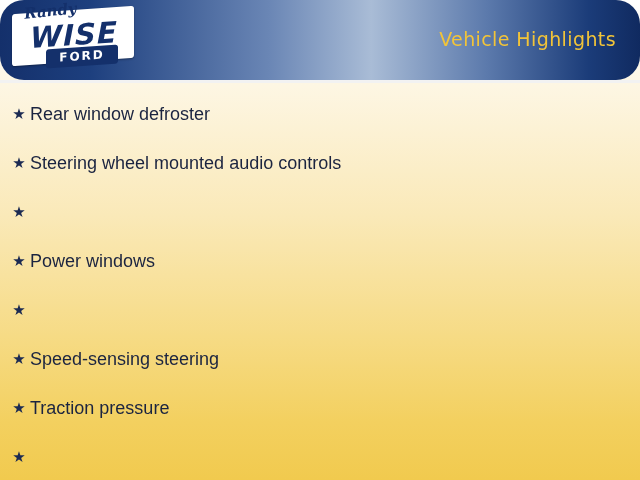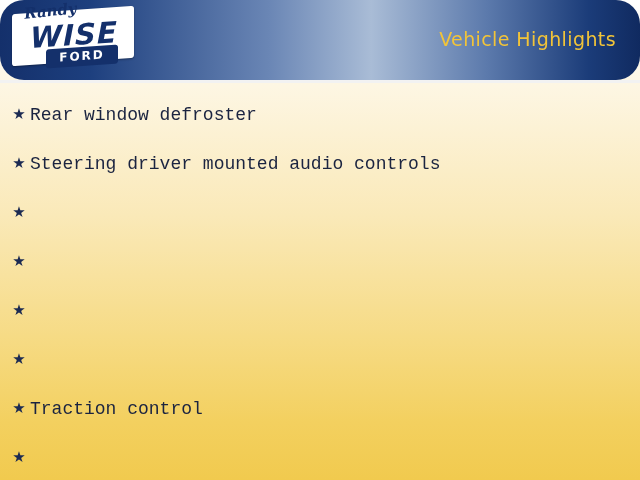--- a/index.html
+++ b/index.html
@@ -128,21 +128,21 @@
     width: 22px;
     flex: 0 0 22px;
     color: #1b2a52;
     font-size: 15px;
     text-align: center;
     line-height: 1;
   }
   .item-label {
     font-size: 18px;
     color: #1b2440;
-    font-family: Liberation Mono, monospace;
+    font-family: Liberation Sans, sans-serif;
   }
 </style>
 </head>
 <body>
 
 <div class="page">
 
   <div class="header">
     <div class="header-title">Vehicle Highlights</div>
   </div>
@@ -155,36 +155,38 @@
     <div class="logo-ford">FORD</div>
   </div>
 
   <div class="list">
     <div class="list-item">
       <span class="bullet">★</span>
       <span class="item-label">Rear window defroster</span>
     </div>
     <div class="list-item">
       <span class="bullet">★</span>
-      <span class="item-label">Steering driver mounted audio controls</span>
+      <span class="item-label">Steering wheel mounted audio controls</span>
     </div>
     <div class="list-item">
       <span class="bullet">★</span>
     </div>
     <div class="list-item">
       <span class="bullet">★</span>
+      <span class="item-label">Power windows</span>
     </div>
     <div class="list-item">
       <span class="bullet">★</span>
     </div>
     <div class="list-item">
       <span class="bullet">★</span>
+      <span class="item-label">Speed-sensing steering</span>
     </div>
     <div class="list-item">
       <span class="bullet">★</span>
-      <span class="item-label">Traction control</span>
+      <span class="item-label">Traction pressure</span>
     </div>
     <div class="list-item">
       <span class="bullet">★</span>
     </div>
   </div>
 
 </div>
 
 </body></html>

